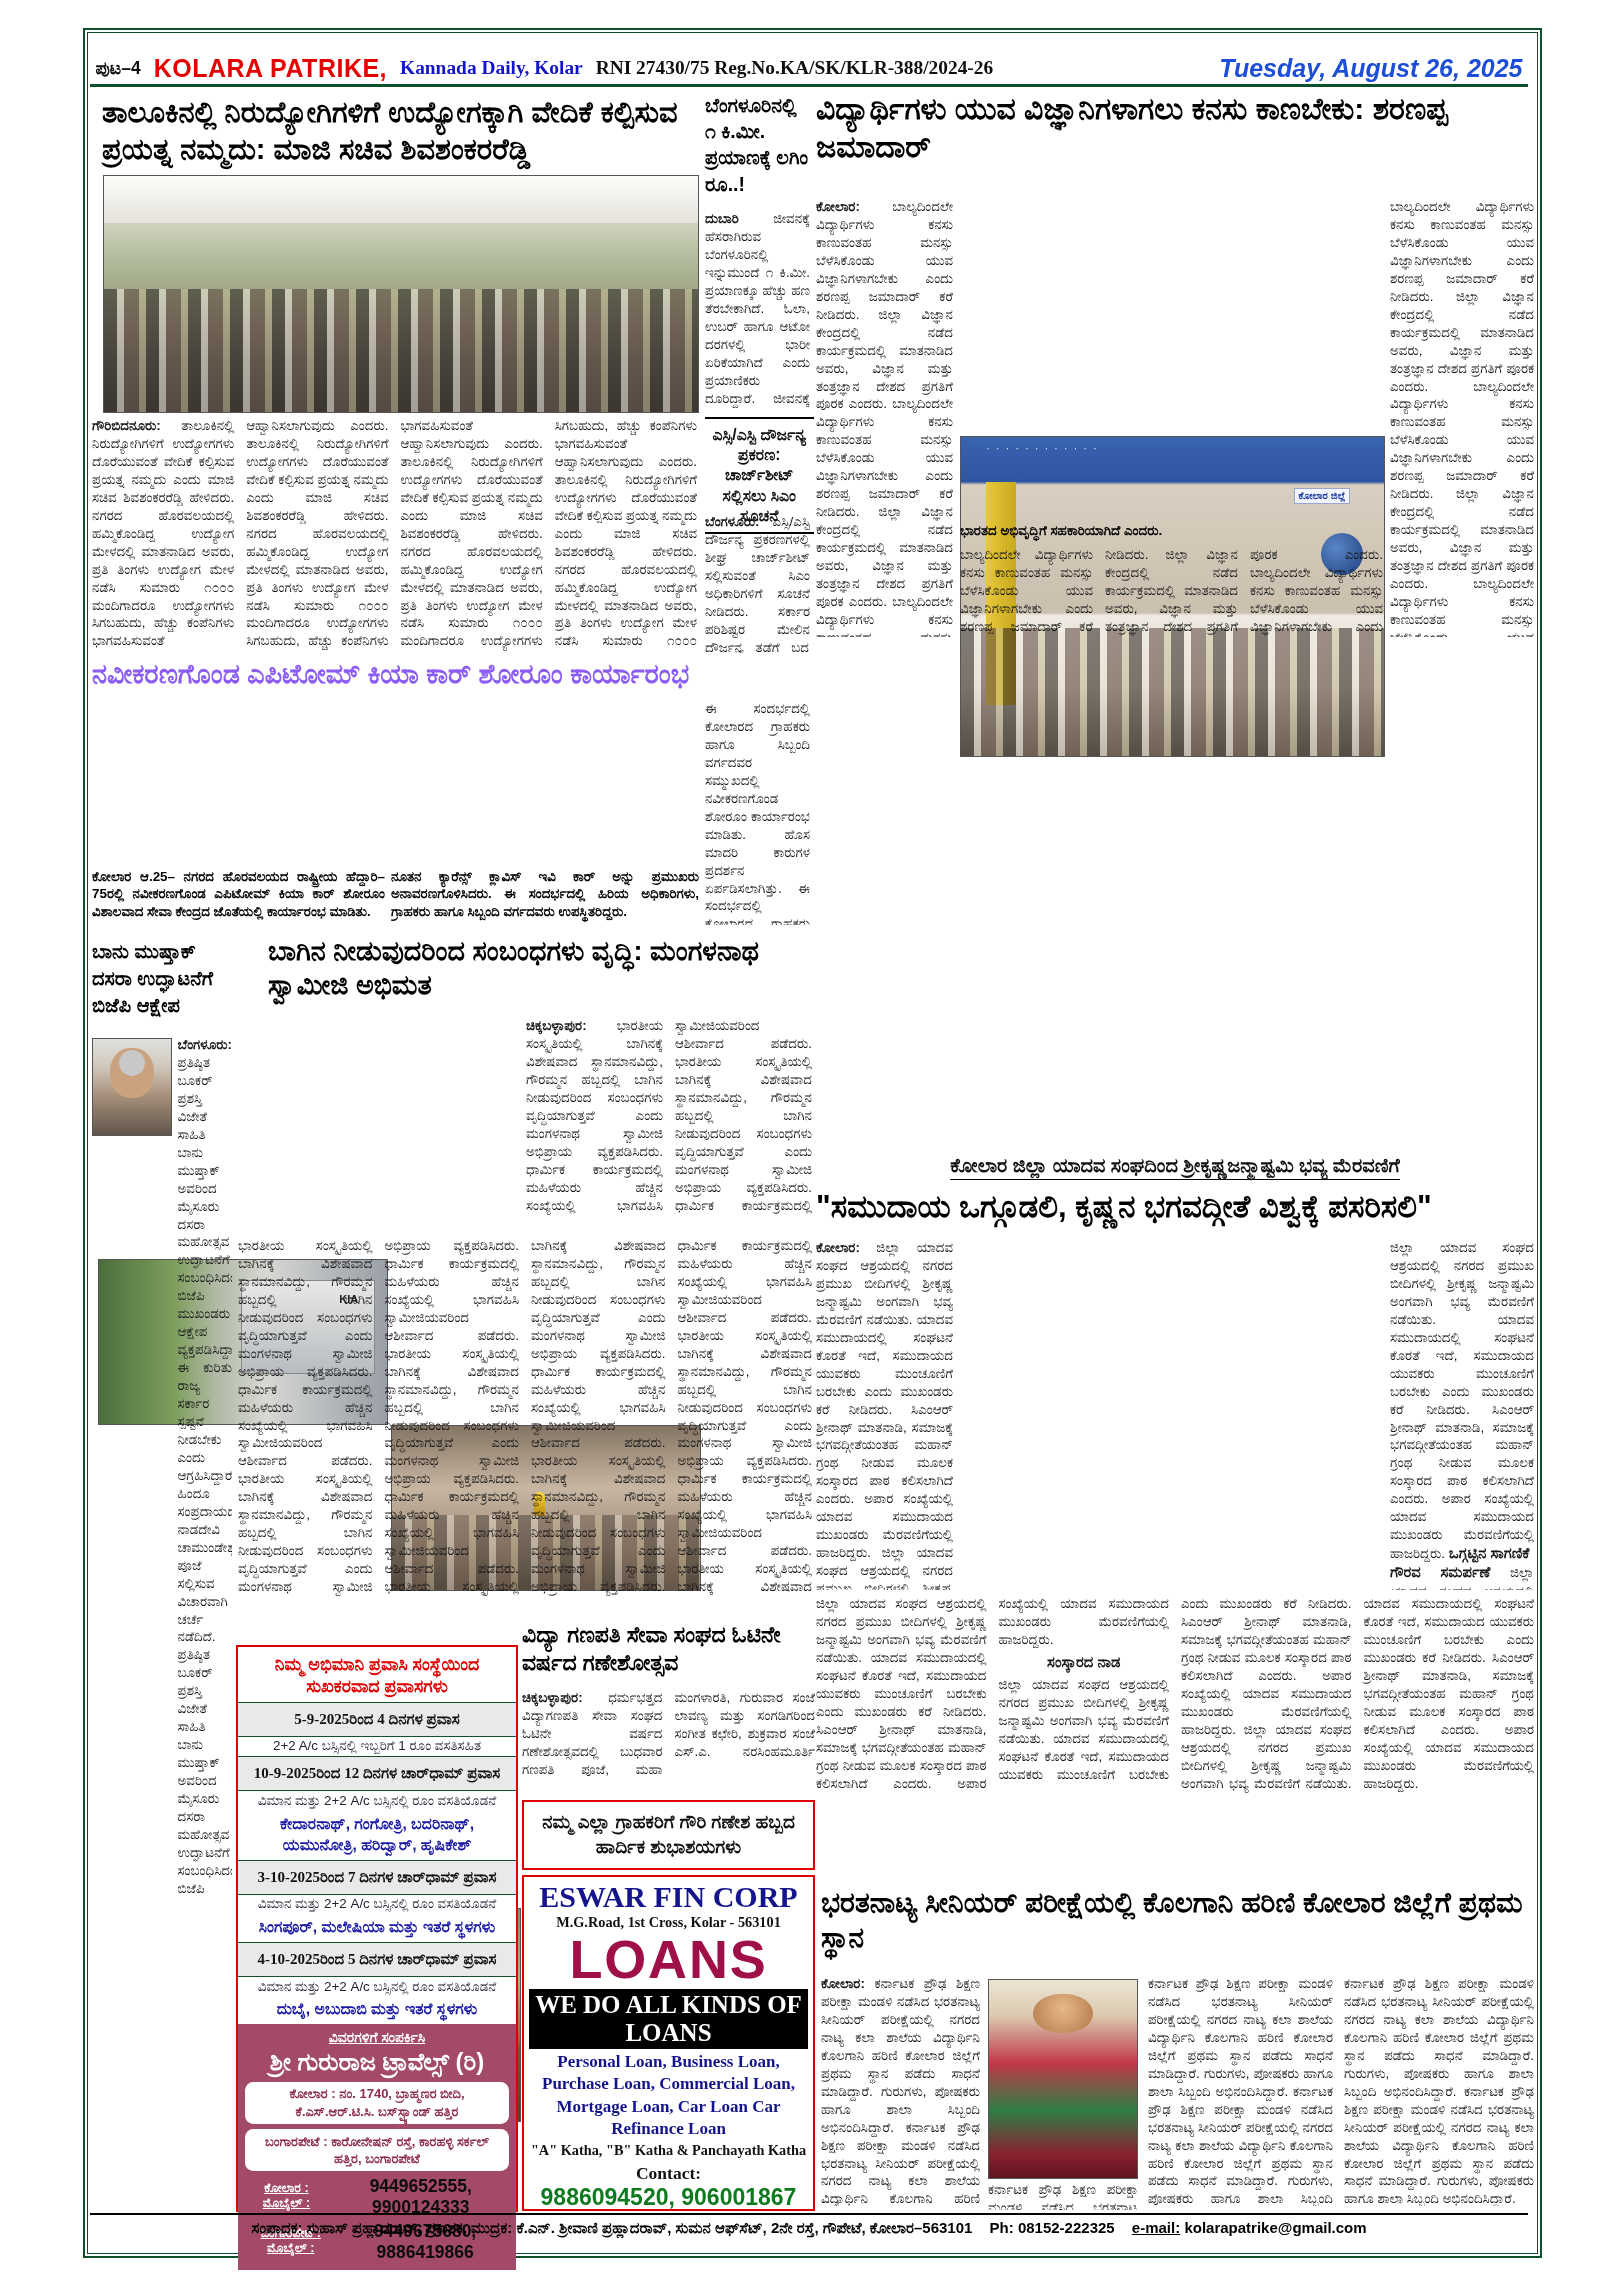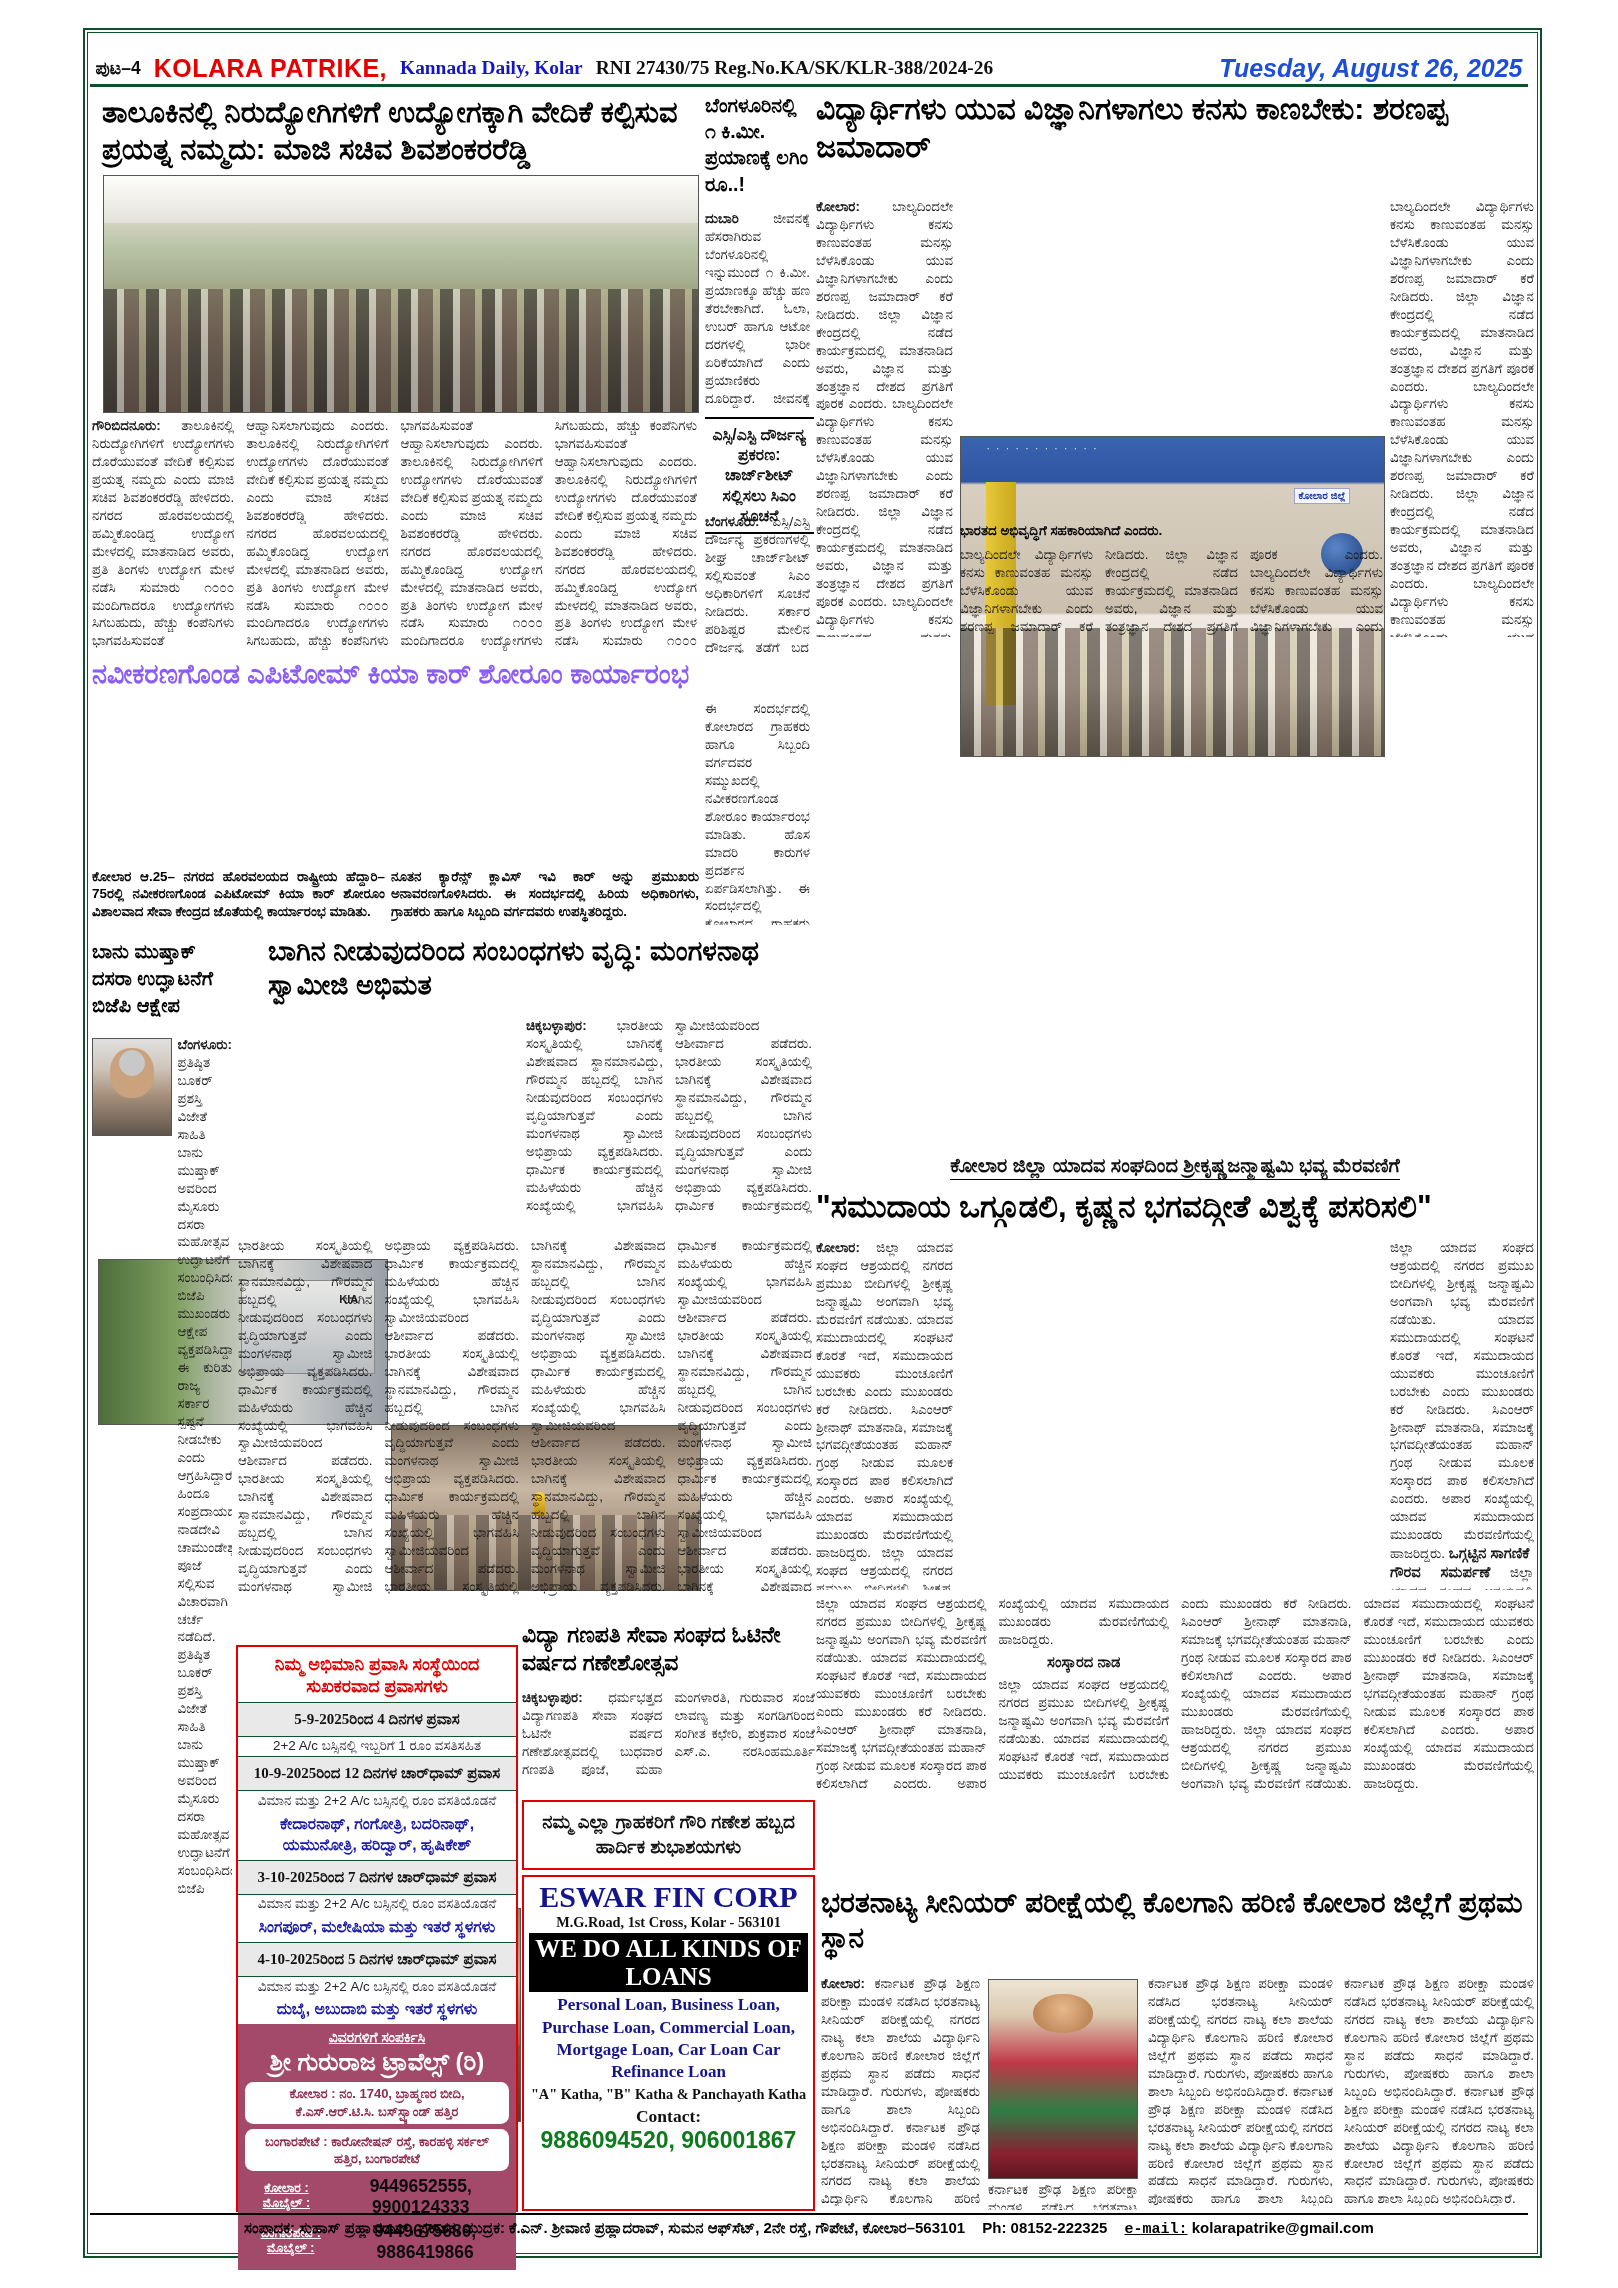--- a/index.html
+++ b/index.html
@@ -255,20 +255,21 @@
         <span class="num">9449675680, 9886419866</span>
       </div>
     </div>
   </div>
 
   <div class="greet">ನಮ್ಮ ಎಲ್ಲಾ ಗ್ರಾಹಕರಿಗೆ ಗೌರಿ ಗಣೇಶ ಹಬ್ಬದ ಹಾರ್ದಿಕ ಶುಭಾಶಯಗಳು</div>
 
   <div class="eswar">
     <div class="es-name">ESWAR FIN CORP</div>
     <div class="es-addr">M.G.Road, 1st Cross, Kolar - 563101</div>
+    <div class="es-loans">LOANS</div>
     <div class="es-band">WE DO ALL KINDS OF LOANS</div>
     <div class="es-list">Personal Loan, Business Loan, Purchase Loan, Commercial Loan, Mortgage Loan, Car Loan Car Refinance Loan</div>
     <div class="es-katha">"A" Katha, "B" Katha &amp; Panchayath Katha</div>
     <div class="es-contact">Contact:</div>
     <div class="es-phones">9886094520, 906001867</div>
   </div>
 
   <div class="abs headline" style="left:821px;top:1885px;width:713px;font-size:28px;">ಭರತನಾಟ್ಯ ಸೀನಿಯರ್ ಪರೀಕ್ಷೆಯಲ್ಲಿ ಕೊಲಗಾನಿ ಹರಿಣಿ ಕೋಲಾರ ಜಿಲ್ಲೆಗೆ ಪ್ರಥಮ ಸ್ಥಾನ</div>
   <div class="abs body-text" style="left:821px;top:1975px;width:159px;height:231px;">
     <span class="lead">ಕೋಲಾರ:</span>
@@ -286,17 +287,17 @@
     <span> ಕರ್ನಾಟಕ ಪ್ರೌಢ ಶಿಕ್ಷಣ ಪರೀಕ್ಷಾ ಮಂಡಳಿ ನಡೆಸಿದ ಭರತನಾಟ್ಯ ಸೀನಿಯರ್ ಪರೀಕ್ಷೆಯಲ್ಲಿ ನಗರದ ನಾಟ್ಯ ಕಲಾ ಶಾಲೆಯ ವಿದ್ಯಾರ್ಥಿನಿ ಕೊಲಗಾನಿ ಹರಿಣಿ ಕೋಲಾರ ಜಿಲ್ಲೆಗೆ ಪ್ರಥಮ ಸ್ಥಾನ ಪಡೆದು ಸಾಧನೆ ಮಾಡಿದ್ದಾರೆ. ಗುರುಗಳು, ಪೋಷಕರು ಹಾಗೂ ಶಾಲಾ ಸಿಬ್ಬಂದಿ ಅಭಿನಂದಿಸಿದ್ದಾರೆ. ಕರ್ನಾಟಕ ಪ್ರೌಢ ಶಿಕ್ಷಣ ಪರೀಕ್ಷಾ ಮಂಡಳಿ ನಡೆಸಿದ ಭರತನಾಟ್ಯ ಸೀನಿಯರ್ ಪರೀಕ್ಷೆಯಲ್ಲಿ ನಗರದ ನಾಟ್ಯ ಕಲಾ ಶಾಲೆಯ ವಿದ್ಯಾರ್ಥಿನಿ ಕೊಲಗಾನಿ ಹರಿಣಿ ಕೋಲಾರ ಜಿಲ್ಲೆಗೆ ಪ್ರಥಮ ಸ್ಥಾನ ಪಡೆದು ಸಾಧನೆ ಮಾಡಿದ್ದಾರೆ. ಗುರುಗಳು, ಪೋಷಕರು ಹಾಗೂ ಶಾಲಾ ಸಿಬ್ಬಂದಿ ಅಭಿನಂದಿಸಿದ್ದಾರೆ.</span>
   </div>
   <div class="abs body-text" style="left:1344px;top:1975px;width:190px;height:231px;">
     <span> ಕರ್ನಾಟಕ ಪ್ರೌಢ ಶಿಕ್ಷಣ ಪರೀಕ್ಷಾ ಮಂಡಳಿ ನಡೆಸಿದ ಭರತನಾಟ್ಯ ಸೀನಿಯರ್ ಪರೀಕ್ಷೆಯಲ್ಲಿ ನಗರದ ನಾಟ್ಯ ಕಲಾ ಶಾಲೆಯ ವಿದ್ಯಾರ್ಥಿನಿ ಕೊಲಗಾನಿ ಹರಿಣಿ ಕೋಲಾರ ಜಿಲ್ಲೆಗೆ ಪ್ರಥಮ ಸ್ಥಾನ ಪಡೆದು ಸಾಧನೆ ಮಾಡಿದ್ದಾರೆ. ಗುರುಗಳು, ಪೋಷಕರು ಹಾಗೂ ಶಾಲಾ ಸಿಬ್ಬಂದಿ ಅಭಿನಂದಿಸಿದ್ದಾರೆ. ಕರ್ನಾಟಕ ಪ್ರೌಢ ಶಿಕ್ಷಣ ಪರೀಕ್ಷಾ ಮಂಡಳಿ ನಡೆಸಿದ ಭರತನಾಟ್ಯ ಸೀನಿಯರ್ ಪರೀಕ್ಷೆಯಲ್ಲಿ ನಗರದ ನಾಟ್ಯ ಕಲಾ ಶಾಲೆಯ ವಿದ್ಯಾರ್ಥಿನಿ ಕೊಲಗಾನಿ ಹರಿಣಿ ಕೋಲಾರ ಜಿಲ್ಲೆಗೆ ಪ್ರಥಮ ಸ್ಥಾನ ಪಡೆದು ಸಾಧನೆ ಮಾಡಿದ್ದಾರೆ. ಗುರುಗಳು, ಪೋಷಕರು ಹಾಗೂ ಶಾಲಾ ಸಿಬ್ಬಂದಿ ಅಭಿನಂದಿಸಿದ್ದಾರೆ.</span>
   </div>
 
   <div class="footer-rule"></div>
   <div class="footer">
     <span>ಸಂಪಾದಕ: ಸುಹಾಸ್ ಪ್ರಹ್ಲಾದರಾವ್, ಪ್ರಕಾಶಕ, ಮುದ್ರಕ: ಕೆ.ಎನ್. ಶ್ರೀವಾಣಿ ಪ್ರಹ್ಲಾದರಾವ್, ಸುಮನ ಆಫ್‌ಸೆಟ್, 2ನೇ ರಸ್ತೆ, ಗೌಪೇಟೆ, ಕೋಲಾರ–563101</span>
     <span style="margin-left:13px;">Ph: 08152-222325</span>
-    <span class="em" style="margin-left:13px;font-family:Liberation Mono, monospace;">e-mail:</span>
+    <span class="em" style="margin-left:13px;">e-mail:</span>
     <span>kolarapatrike@gmail.com</span>
   </div>
 </div>
 
 
 </body></html>

